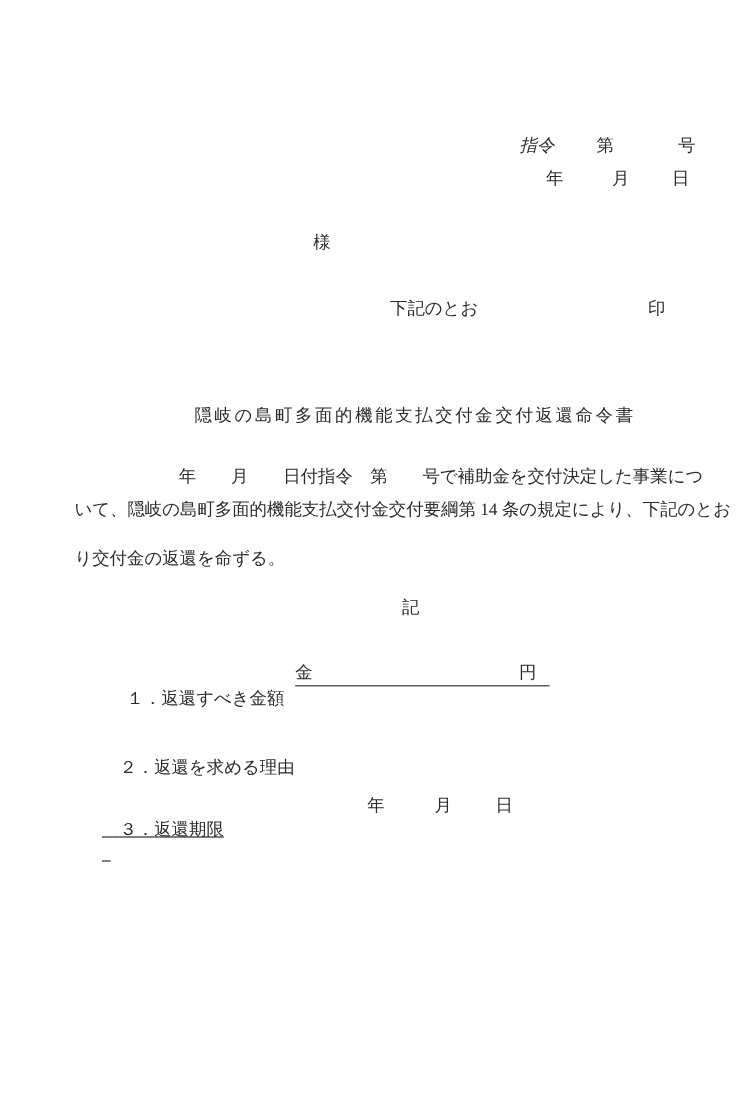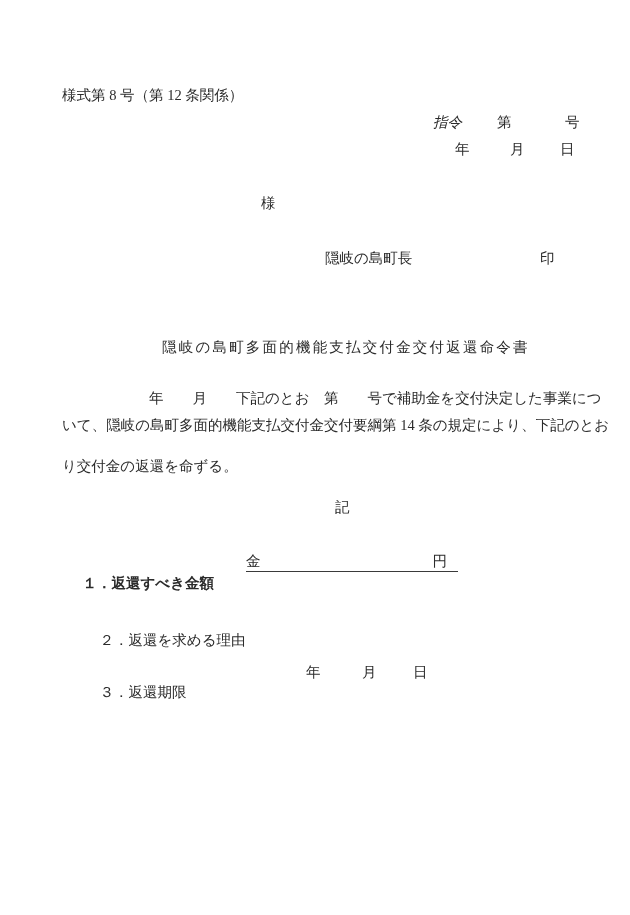--- a/index.html
+++ b/index.html
@@ -40,55 +40,54 @@
     border-bottom: 1px solid #3a3a3a;
     white-space: pre;
     line-height: 19px;
   }
 </style>
 </head>
 <body>
 
 <div class="sheet">
 
-  <span class="t" style="left:62px; top:85px;">様式第 8 号（第 12 条関係）</span>
 
   <span class="t" style="left:433px; top:112px;font-style:italic;">指令</span>
   <span class="t" style="left:497px; top:112px;">第</span>
   <span class="t" style="left:565px; top:112px;">号</span>
 
   <span class="t" style="left:455px; top:139px;">年</span>
   <span class="t" style="left:510px; top:139px;">月</span>
   <span class="t" style="left:560px; top:139px;">日</span>
 
   <span class="t" style="left:261px; top:193px;">様</span>
 
-  <span class="t" style="left:325px; top:248px;">隠岐の島町長</span>
+  <span class="t" style="left:325px; top:248px;">下記のとお</span>
   <span class="t" style="left:540px; top:248px;">印</span>
 
   <span class="t doc-title" style="left:162px; top:318px;">隠岐の島町多面的機能支払交付金交付返還命令書</span>
 
-  <span class="t" style="left:62px; top:388px;">　　　　　　年　　月　　下記のとお　第　　号で補助金を交付決定した事業につ</span>
+  <span class="t" style="left:62px; top:388px;">　　　　　　年　　月　　日付指令　第　　号で補助金を交付決定した事業につ</span>
   <span class="t" style="left:62px; top:415px;">いて、隠岐の島町多面的機能支払交付金交付要綱第 14 条の規定により、下記のとお</span>
   <span class="t" style="left:62px; top:440px;margin-top:16px;">り交付金の返還を命ずる。</span>
 
   <span class="t" style="left:335px; top:497px;">記</span>
 
-  <span class="t" style="left:68px; top:553px;font-weight:bold;">
+  <span class="t" style="left:91px; top:553px;">
     <span>１．</span><span>返還すべき金額</span>
   </span>
   <span class="amount-field">
     <span>金</span>
     <span>円</span>
   </span>
 
   <span class="t" style="left:85px; top:610px;">
     <span>２．</span><span>返還を求める理由</span>
   </span>
 
-  <span class="t" style="left:85px; top:662px;">
+  <span class="t" style="left:85px; top:662px;text-decoration:underline;">
     <span>３．</span><span>返還期限</span>
   </span>
   <span class="t" style="left:306px; top:662px;">年</span>
   <span class="t" style="left:362px; top:662px;">月</span>
   <span class="t" style="left:413px; top:662px;">日</span>
 
 </div>
 
 </body></html>

